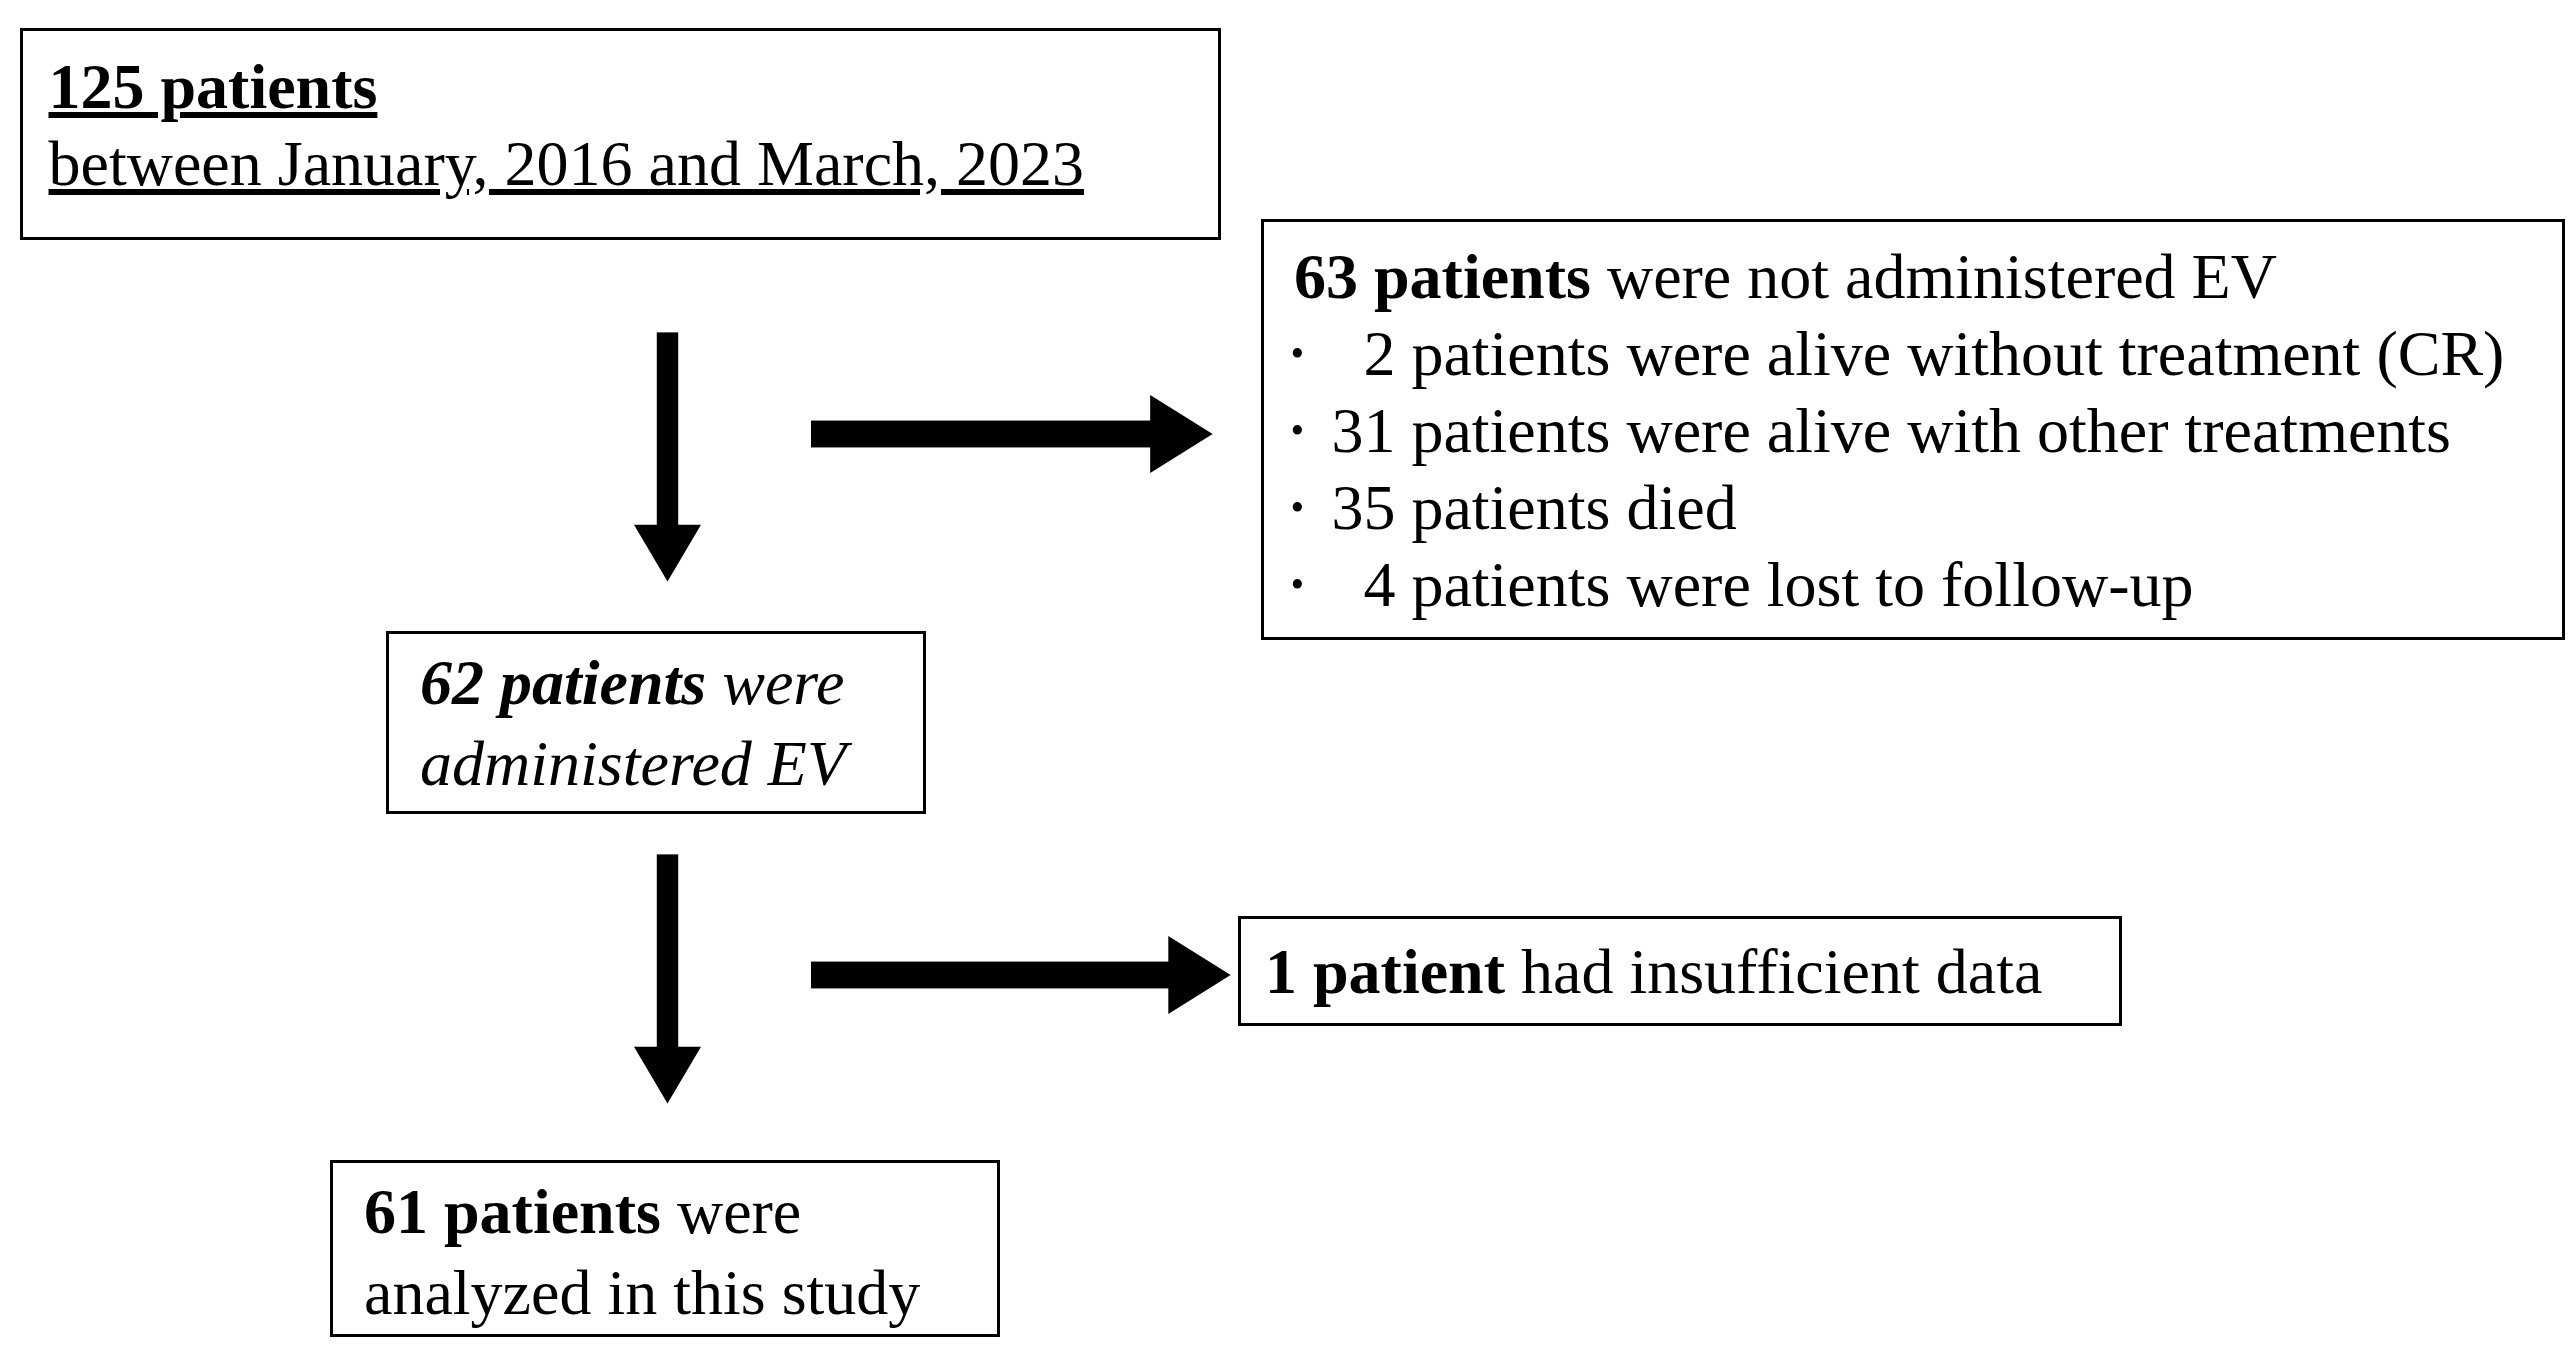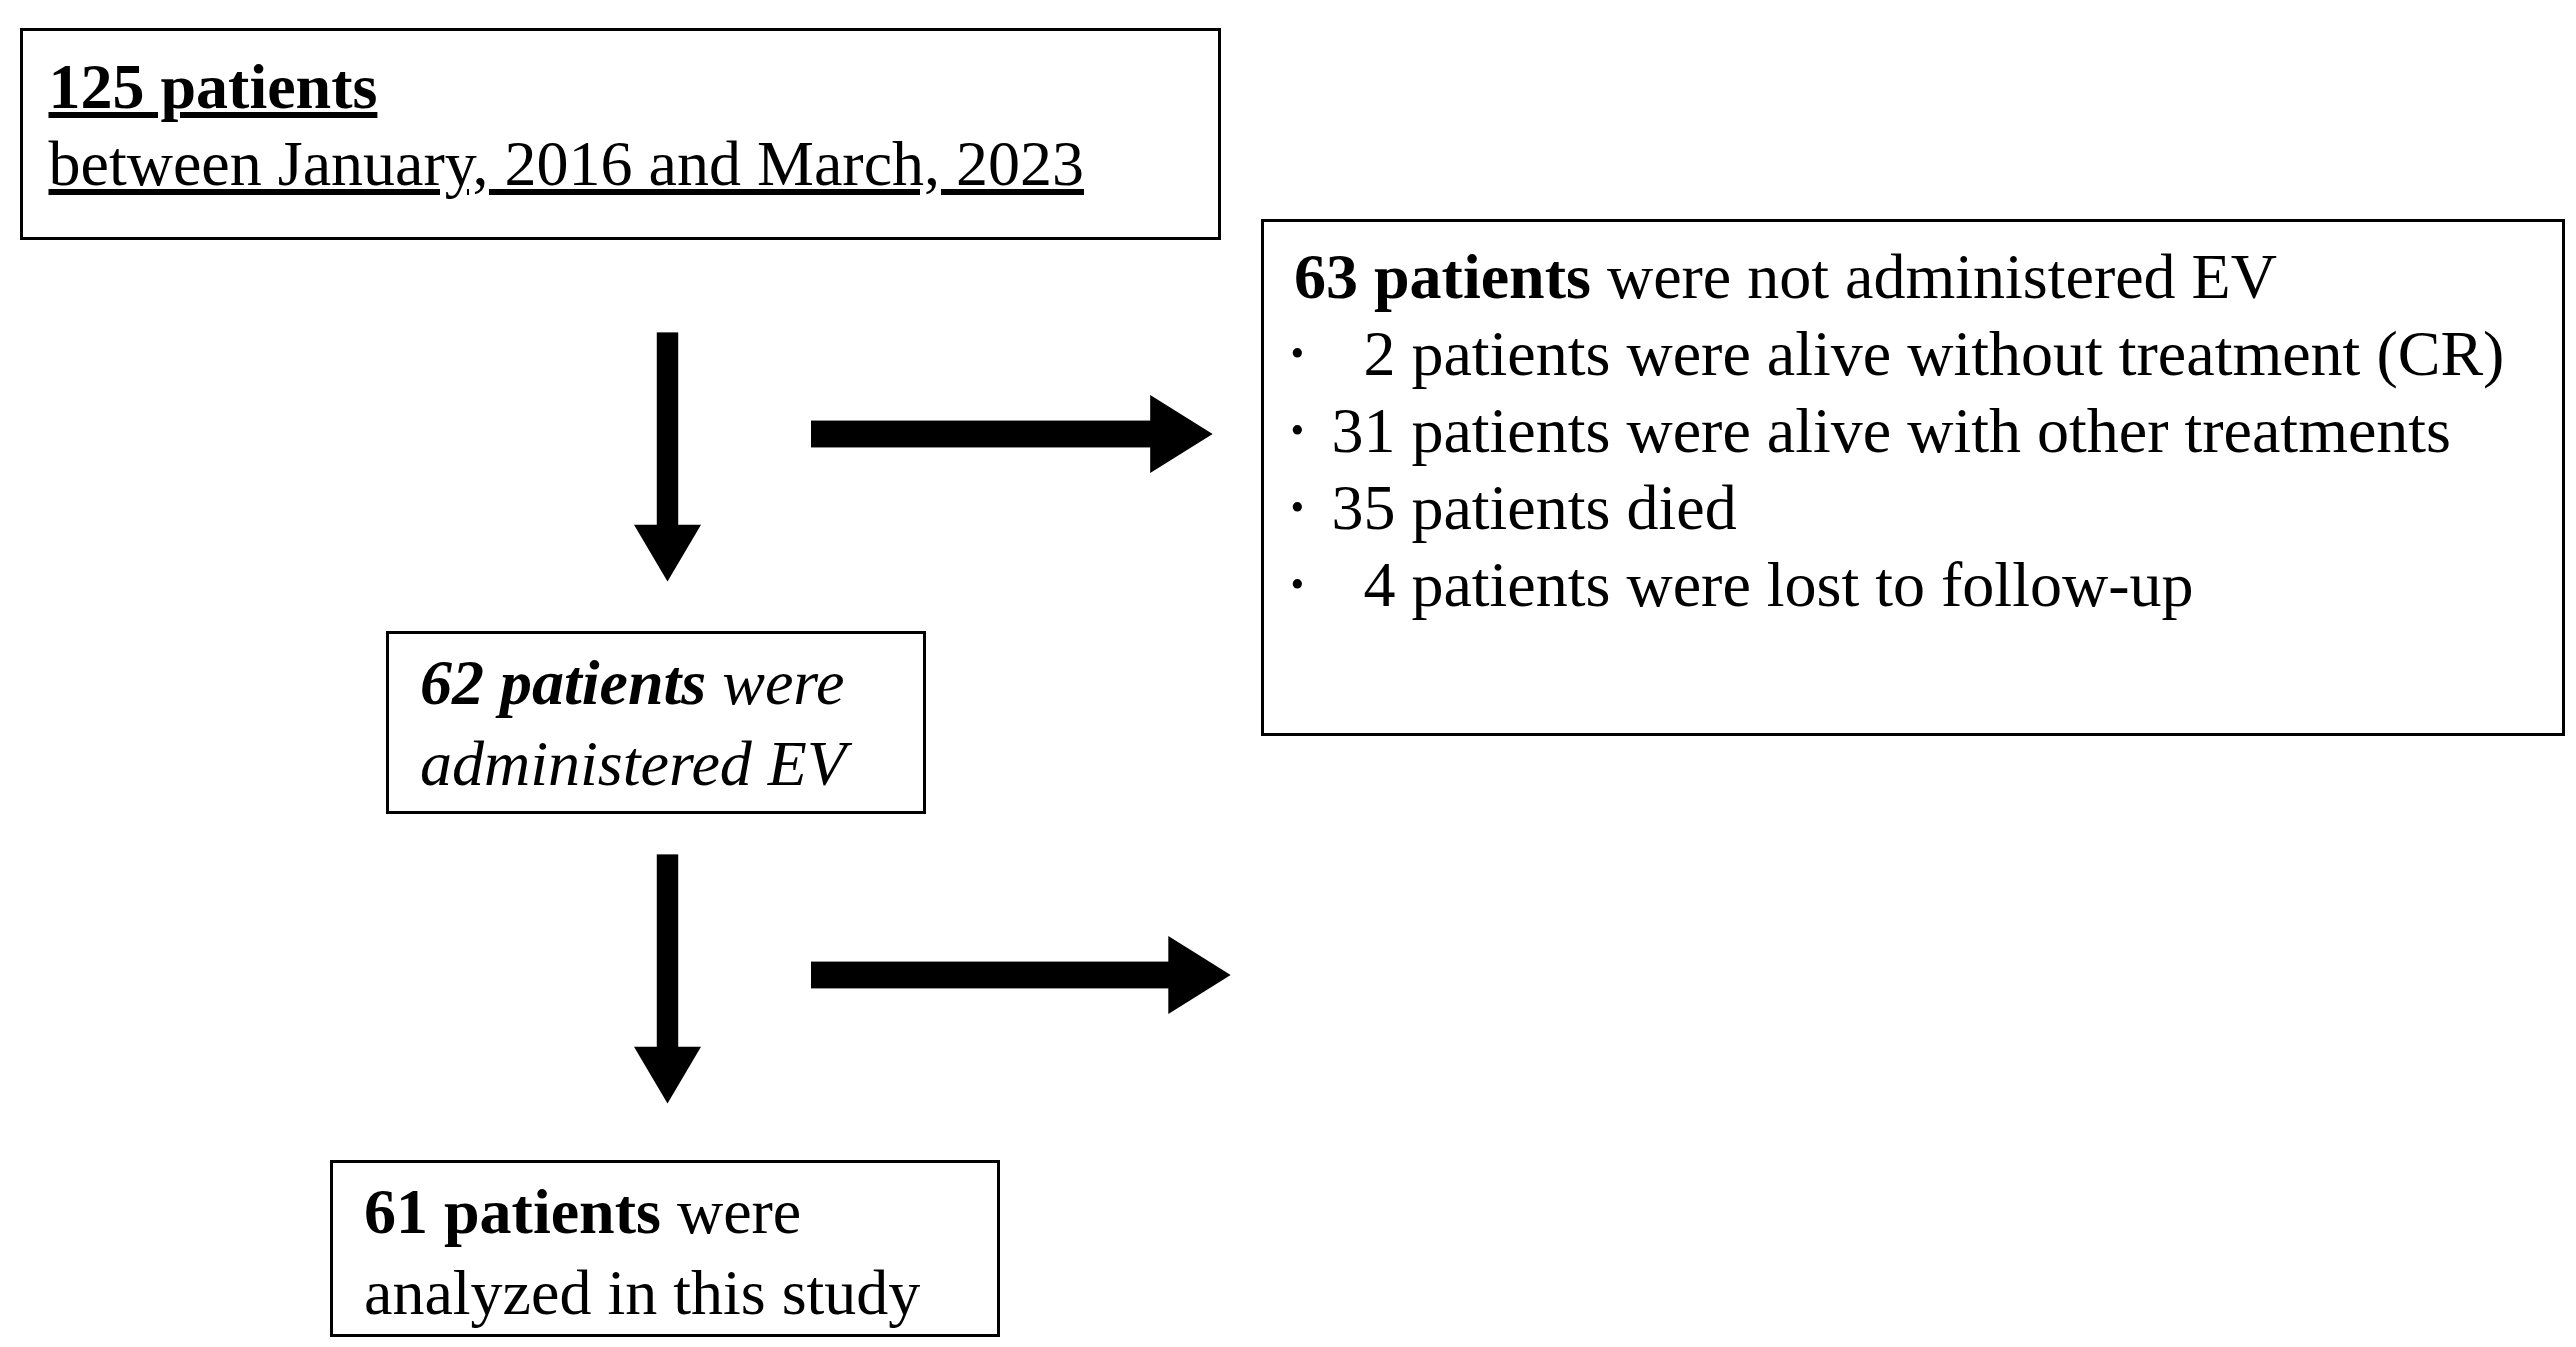--- a/index.html
+++ b/index.html
@@ -18,21 +18,21 @@
     background:#ffffff;
     font-size:64px;
   }
   .bold{font-weight:bold;}
   .line{white-space:pre-wrap;line-height:77px;}
 
   
   #box-cohort{left:20px;top:28px;width:1201px;height:212px;padding:17.4px 10px 0 25.5px;text-decoration:underline;}
 
   
-  #box-excluded{left:1261px;top:219px;width:1304px;height:517px;padding:16px 0 0 0;}
+  #box-excluded{left:1261px;top:219px;width:1304px;height:421px;padding:16px 0 0 0;}
   #box-excluded .head{padding-left:30px;}
   .brow{display:flex;line-height:77px;padding-left:9.4px;}
   .dot{width:48px;text-align:center;font-size:39px;line-height:77px;}
   .num{width:74px;text-align:right;}
   .btxt{margin-left:16px;white-space:pre;}
 
   
   #box-administered{left:386px;top:631px;width:540px;height:183px;padding:8px 0 0 31px;font-style:italic;}
   #box-administered .line{line-height:81px;}
 
@@ -79,20 +79,23 @@
       <span class="num">4</span>
       <span class="btxt">patients were lost to follow-up</span>
     </div>
   </div>
 
   <div class="box" id="box-administered">
     <div class="line"><span class="bold">62 patients</span><span> were</span></div>
     <div class="line">administered EV</div>
   </div>
 
+  <div class="box" id="box-insufficient">
+    <div class="line"><span class="bold">1 patient</span><span> had insufficient data</span></div>
+  </div>
 
   <div class="box" id="box-analyzed">
     <div class="line"><span class="bold">61 patients</span><span> were</span></div>
     <div class="line">analyzed in this study</div>
   </div>
 
   <div class="arrow" style="left:634px;top:332px;">
     <svg width="67" height="250" viewBox="0 0 100 372" xmlns="http://www.w3.org/2000/svg">
       <rect x="34" y="0" width="32" height="292"></rect>
       <polygon points="0,287 100,287 50,372"></polygon>

